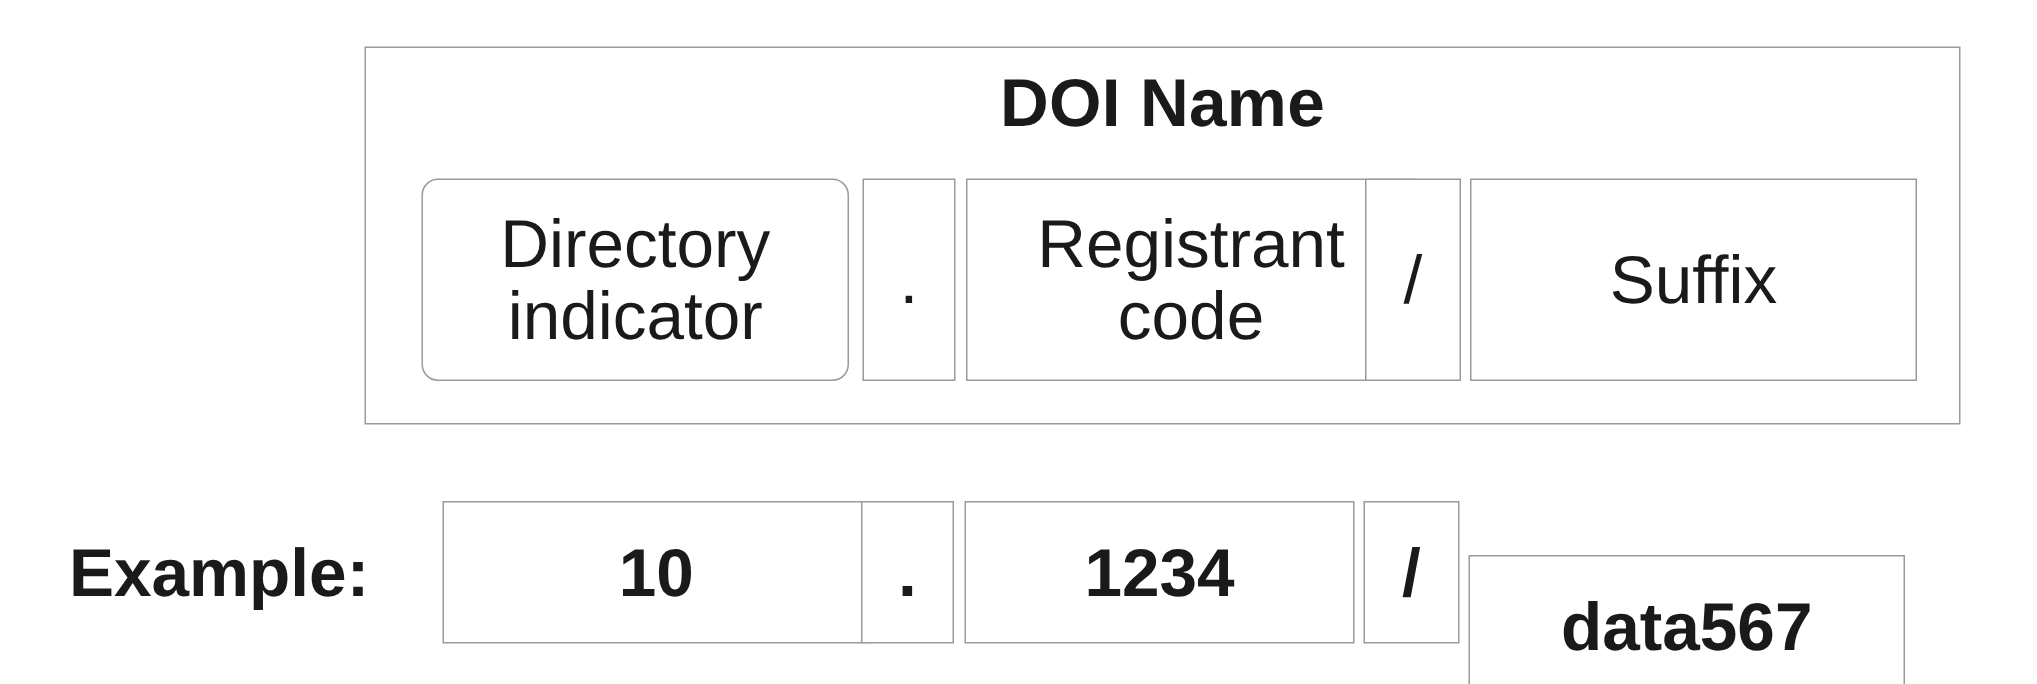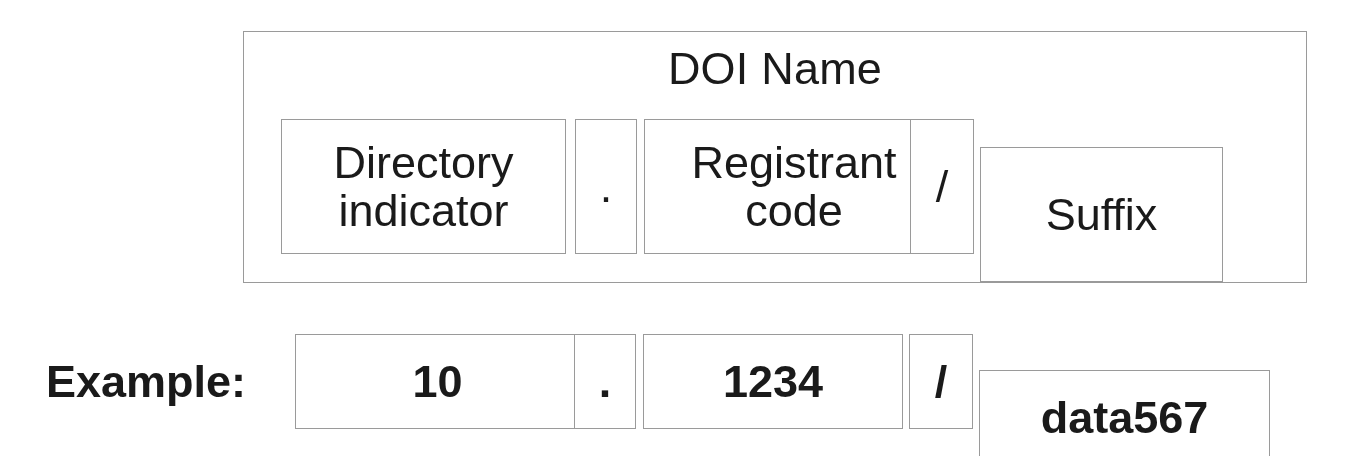--- a/index.html
+++ b/index.html
@@ -41,20 +41,21 @@
     position: absolute;
     left: 0;
     top: 14px;
     width: 100%;
     text-align: center;
     font-size: 45px;
     line-height: 1.0;
     letter-spacing: 0.2px;
     color: #1a1a1a;
     white-space: nowrap;
+    font-weight: bold;
   }
 
   
   .cell {
     position: absolute;
     box-sizing: border-box;
     border: 1.5px solid #9a9a9a;
     background: #ffffff;
     display: flex;
     align-items: center;
@@ -71,25 +72,25 @@
     white-space: pre-line;
   }
 
   
   .header-row .cell {
     top: 87px;   
     height: 135px;
   }
 
   
-  .col-prefix    { left: 37px;  width: 285px; }  
+  .col-prefix    { left: 37px;  width: 285px; border-radius: 11px; }  
   .col-dot       { left: 331px; width: 62px;  }  
   .col-registrant{ left: 400px; width: 300px; }  
   .col-slash     { left: 666px; width: 64px;  }  
-  .col-suffix    { left: 736px; width: 243px; margin-top: 28px; }  
+  .col-suffix    { left: 736px; width: 298px; }  
 
   
   .example-row {
     position: absolute;
     left: 0;
     top: 334px;
     width: 1358px;
     height: 95px;
     font-weight: bold;
   }

